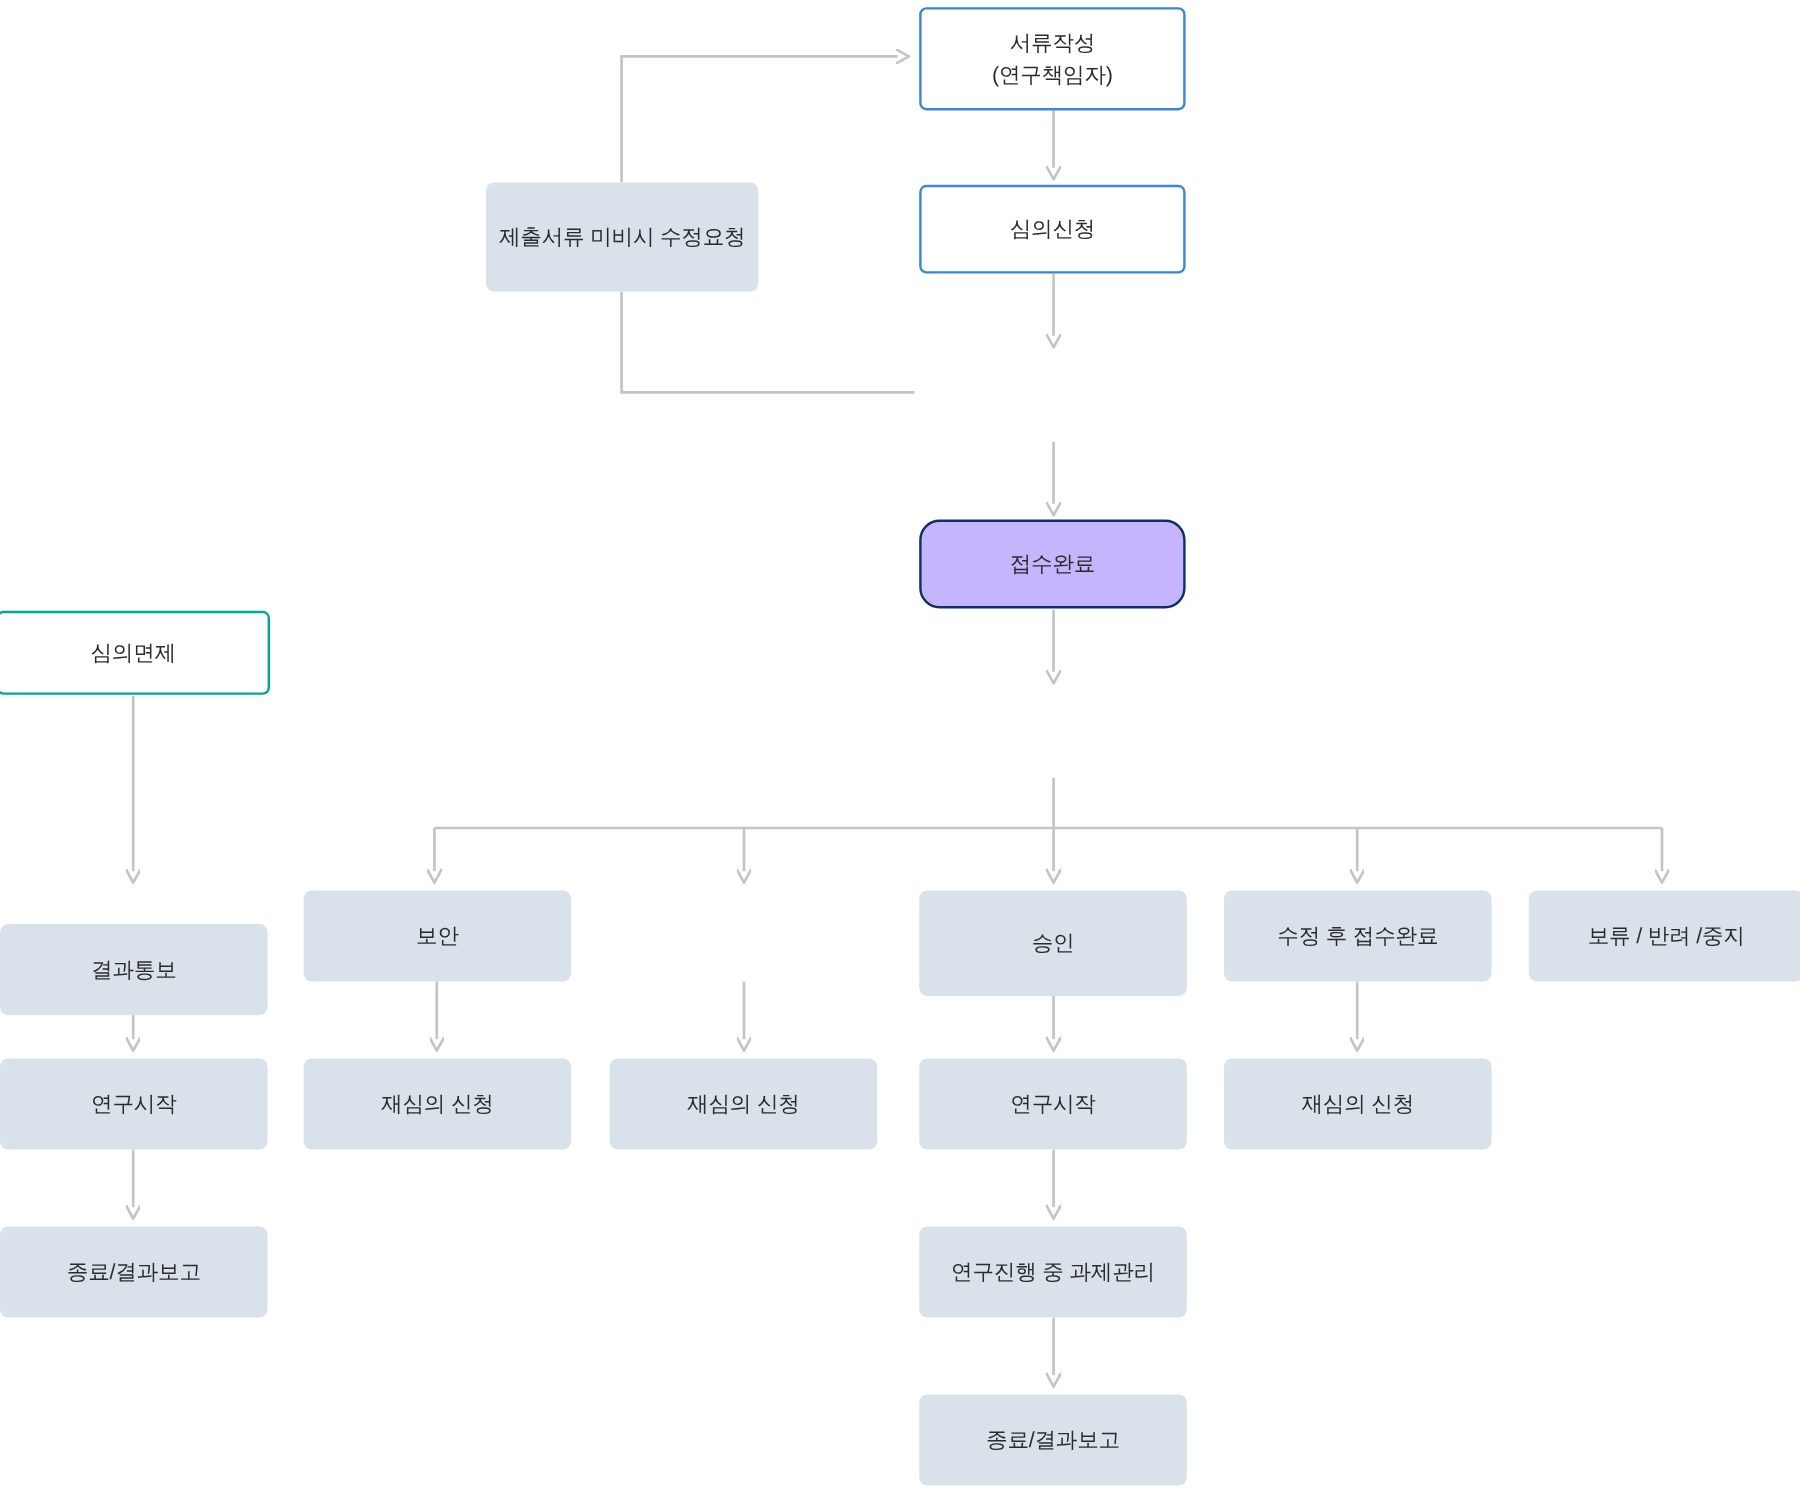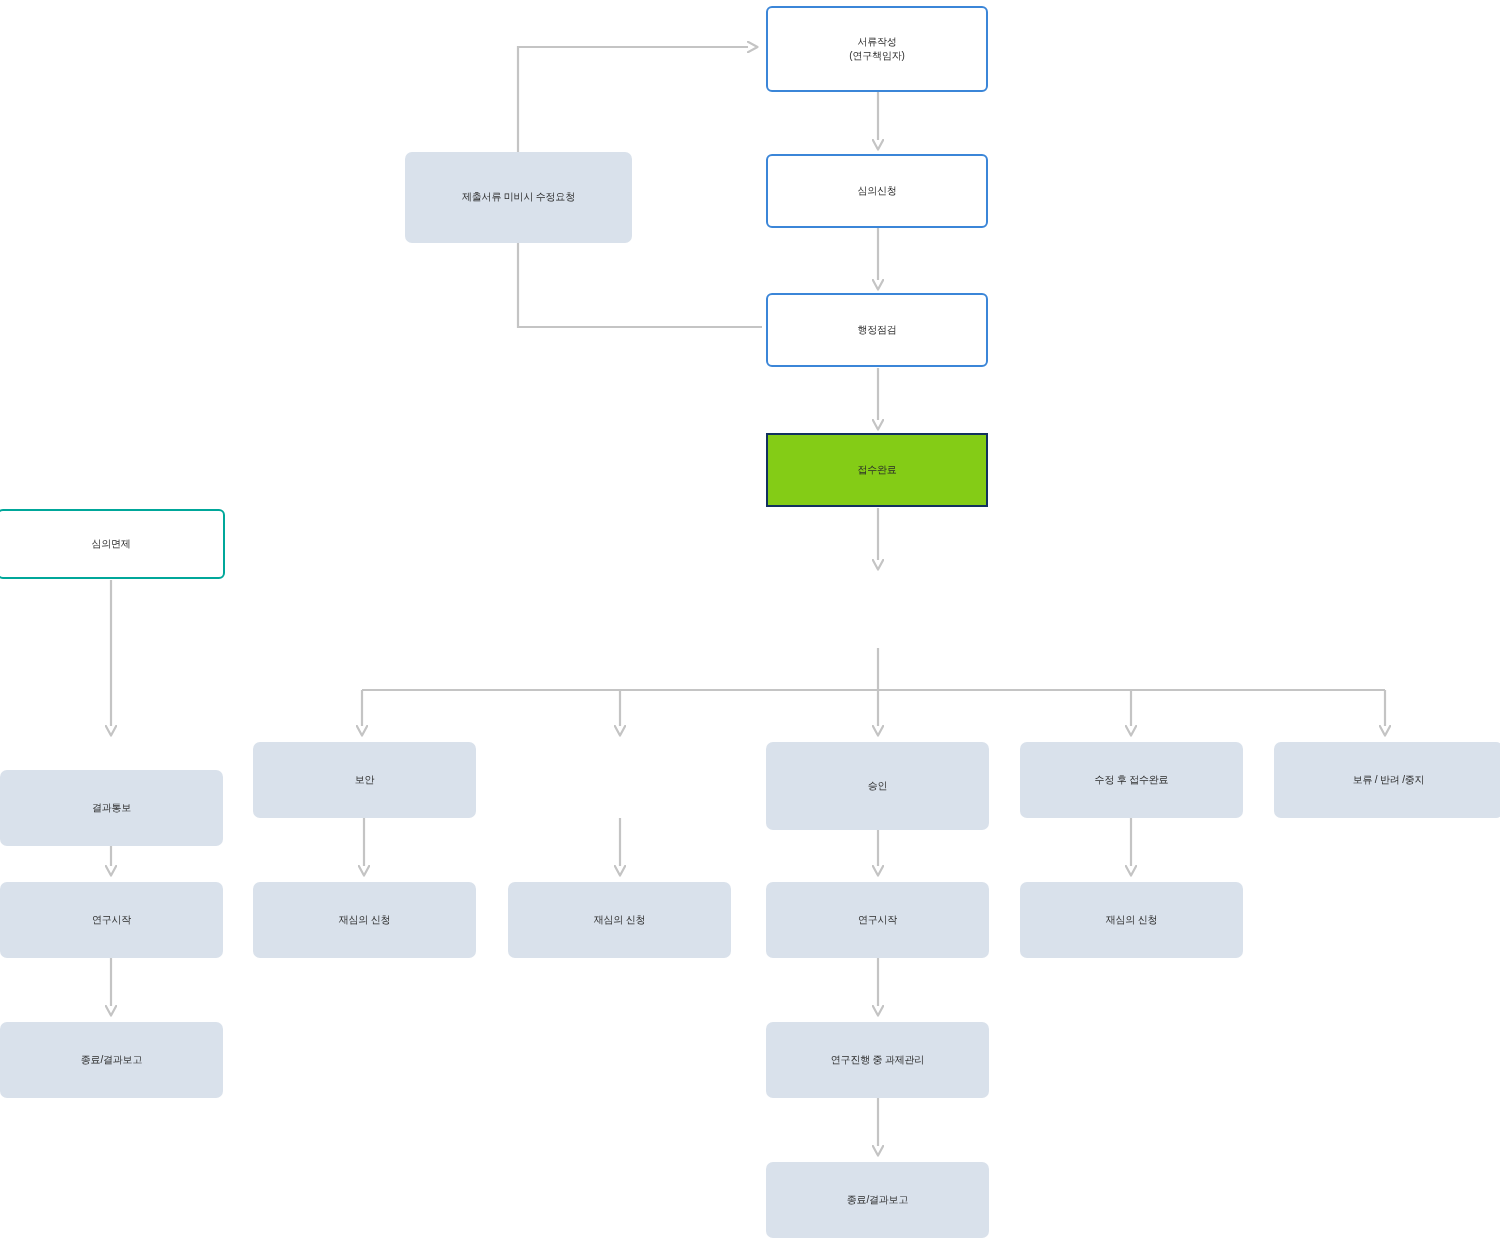--- a/index.html
+++ b/index.html
@@ -19,36 +19,36 @@
   }
 
   
   .node {
     position: absolute;
     box-sizing: border-box;
     display: flex;
     align-items: center;
     justify-content: center;
     text-align: center;
-    font-size: 10px;
+    font-size: 18px;
     line-height: 1.45;
     color: #2b2b2b;
     letter-spacing: -0.2px;
   }
 
   
   .node.outline {
     background: #ffffff;
     border: 2px solid #3b86d8;
     border-radius: 6px;
   }
   .node.outline-dark {
-    background: #84cc16;
+    background: #c4b5fd;
     border: 2px solid #12305e;
-    border-radius: 0;
+    border-radius: 17px;
   }
   .node.outline-teal {
     background: #ffffff;
     border: 2px solid #00a79a;
     border-radius: 6px;
   }
 
   
   .node.fill {
     background: #d9e1eb;
@@ -115,23 +115,20 @@
     <div>
       <div>서류작성</div>
       <div>(연구책임자)</div>
     </div>
   </div>
 
   <div class="node outline" style="left:766px; top:154px; width:222px; height:74px;">
     <span>심의신청</span>
   </div>
 
-  <div class="node outline" style="left:766px; top:293px; width:222px; height:74px;">
-    <span>행정점검</span>
-  </div>
 
   <div class="node fill" style="left:405px; top:152px; width:227px; height:91px;">
     <span>제출서류 미비시 수정요청</span>
   </div>
 
   <div class="node outline-dark" style="left:766px; top:433px; width:222px; height:74px;">
     <span>접수완료</span>
   </div>
 
 

